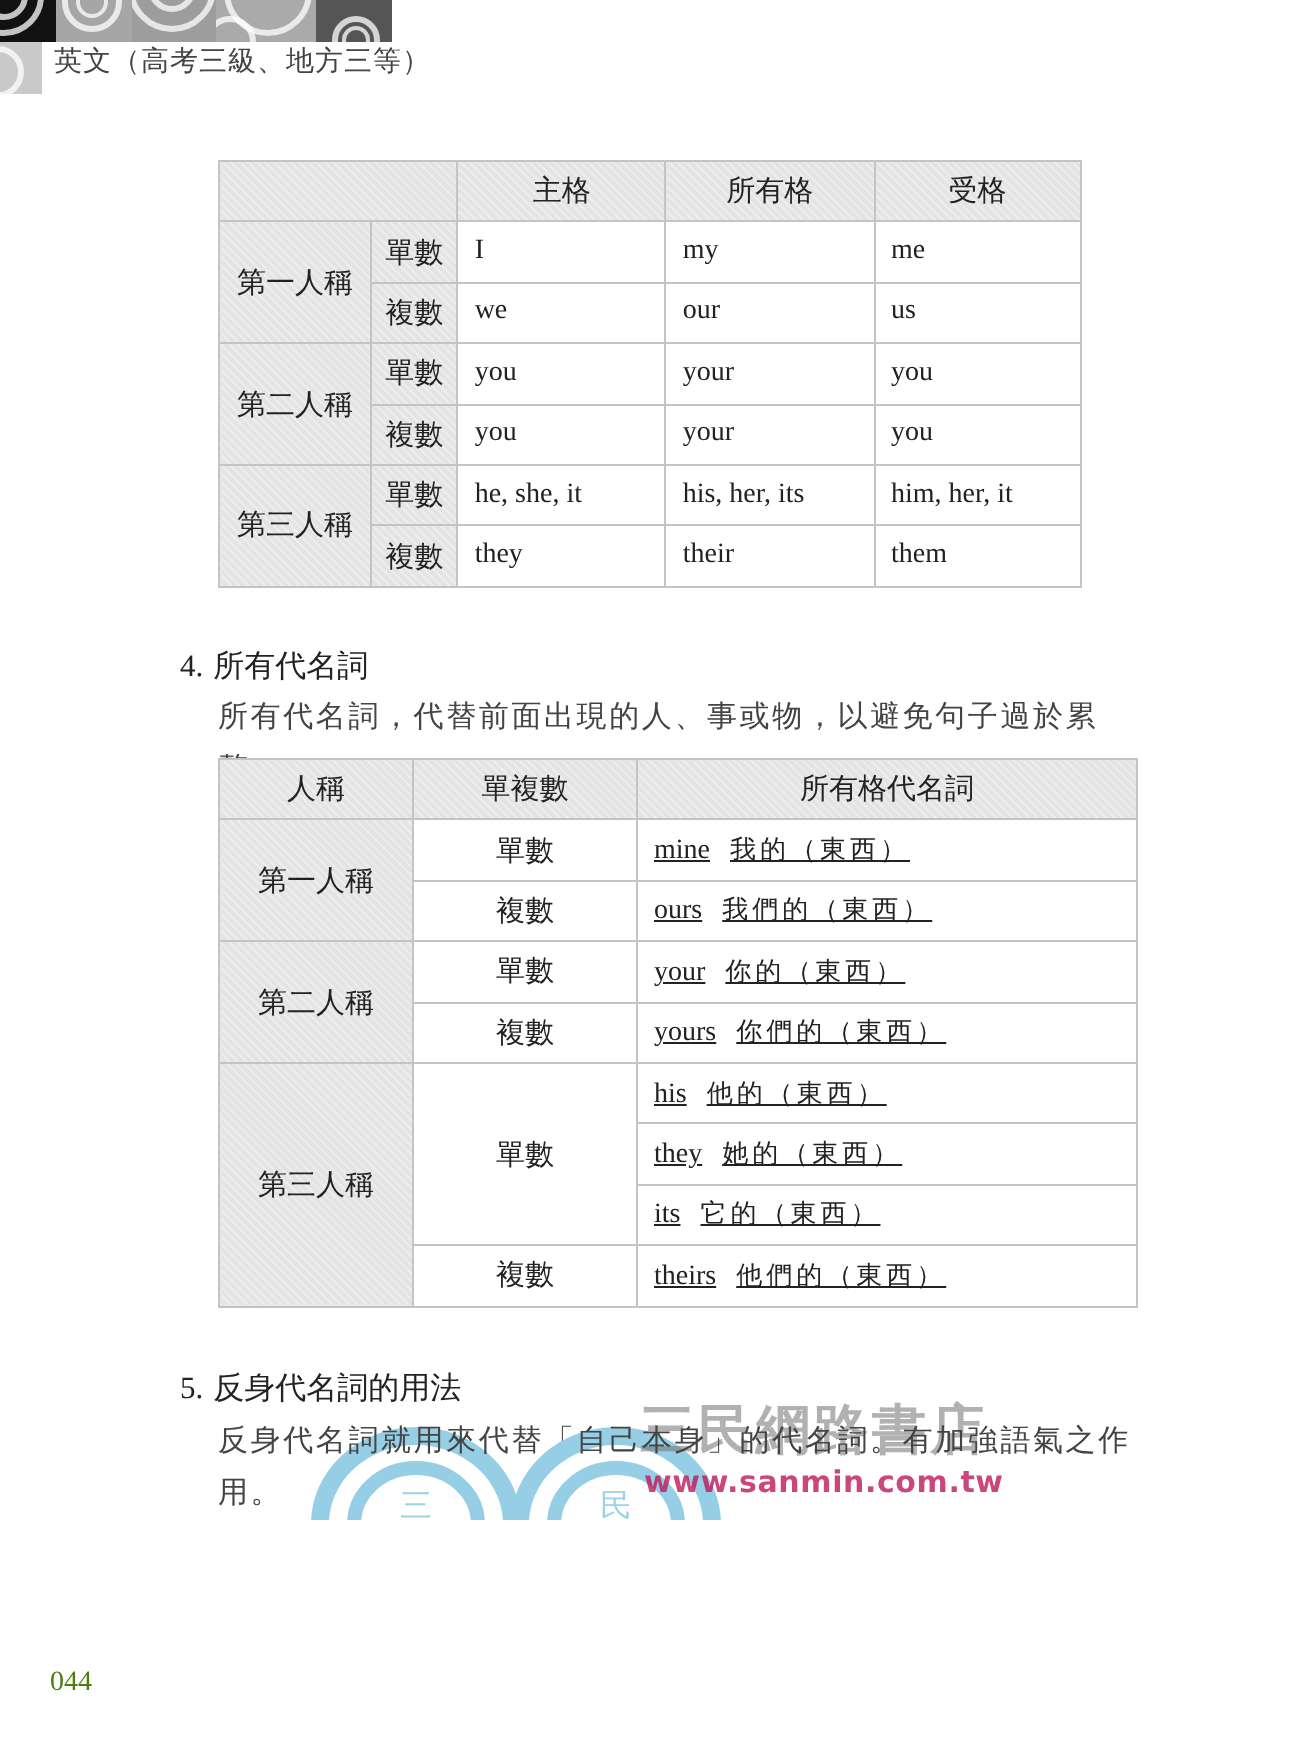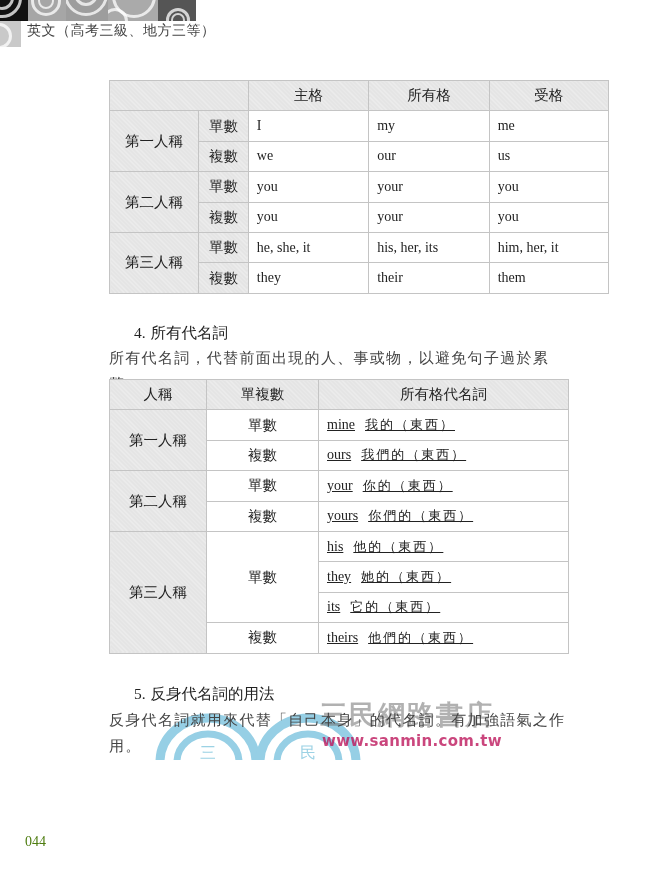--- a/index.html
+++ b/index.html
@@ -15,35 +15,35 @@
   .ring { position:absolute; border-radius:50%; border:3px solid rgba(255,255,255,0.75); }
   .side-strip { position:absolute; left:0; top:21px; width:21px; height:26px; background:#c9c9c9; overflow:hidden; }
   .book-title { position:absolute; left:27px; top:22px; font-size:14px; color:#444; letter-spacing:0.5px; white-space:nowrap; }
 
   
   table { border-collapse:collapse; position:absolute; font-size:13.5px; }
   td, th { border:1px solid #c4c4c4; height:30.4px; }
   .hatch { background-color:#e4e4e4;
     background-image: repeating-linear-gradient(45deg, rgba(255,255,255,0.35) 0 1px, transparent 1px 3px); }
   th { font-weight:normal; font-size:14.5px; color:#222; text-align:center; }
-  .t1 { left:109px; top:80px; width:500px; }
+  .t1 { left:109px; top:80px; width:432px; }
   .t1 td.person { width:82px; text-align:center; font-size:14.5px; }
   .t1 td.num { width:46px; text-align:center; font-size:14.5px; }
   .t1 td.val { font-family:"Liberation Serif", "DejaVu Serif", serif; font-size:14px; padding-left:8px; color:#222; }
   .t1 td.val.c1 { width:111px; } .t1 td.val.c2 { width:111px; } .t1 td.val.c3 { width:110px; }
 
   .t2 { left:109px; top:379px; width:460px; }
   .t2 td.person { width:97px; text-align:center; font-size:14.5px; }
   .t2 td.num { width:112px; text-align:center; font-size:14.5px; background:#fff; }
   .t2 td.val { padding-left:8px; font-size:13.5px; white-space:nowrap;text-decoration:underline; }
   .t2 .en { font-family:"Liberation Serif", "DejaVu Serif", serif; font-size:14px; }
   .t2 .zh { font-family:"DejaVu Serif", "Liberation Serif", serif; font-size:13px; letter-spacing:2px; margin-left:10px; }
 
   
-  .sec-title { position:absolute; left:90px; font-size:15.5px; color:#222;margin-left:44px; }
+  .sec-title { position:absolute; left:90px; font-size:15.5px; color:#222; }
   .sec-title .n { font-family:"Liberation Serif", serif; }
   .para { position:absolute; left:109px; font-size:15px; color:#444; letter-spacing:1.3px; line-height:26px; width:470px; }
 
   
   .wm { position:absolute; left:150px; top:700px; width:380px; height:60px; pointer-events:none; opacity:0.75; }
   .wm-url { position:absolute; left:322px; top:732px; font-family:"DejaVu Sans", sans-serif; font-size:15px; color:#be185d; font-weight:bold; letter-spacing:0.3px; opacity:0.8; }
   .wm-name { position:absolute; left:320px; top:697px; font-size:27px; color:#737373; letter-spacing:2px; opacity:0.55; font-weight:bold; }
 
   .page-num { position:absolute; left:25px; top:834px; font-family:"Liberation Serif", serif; font-size:14px; color:#4d7c0f; }
 </style>

